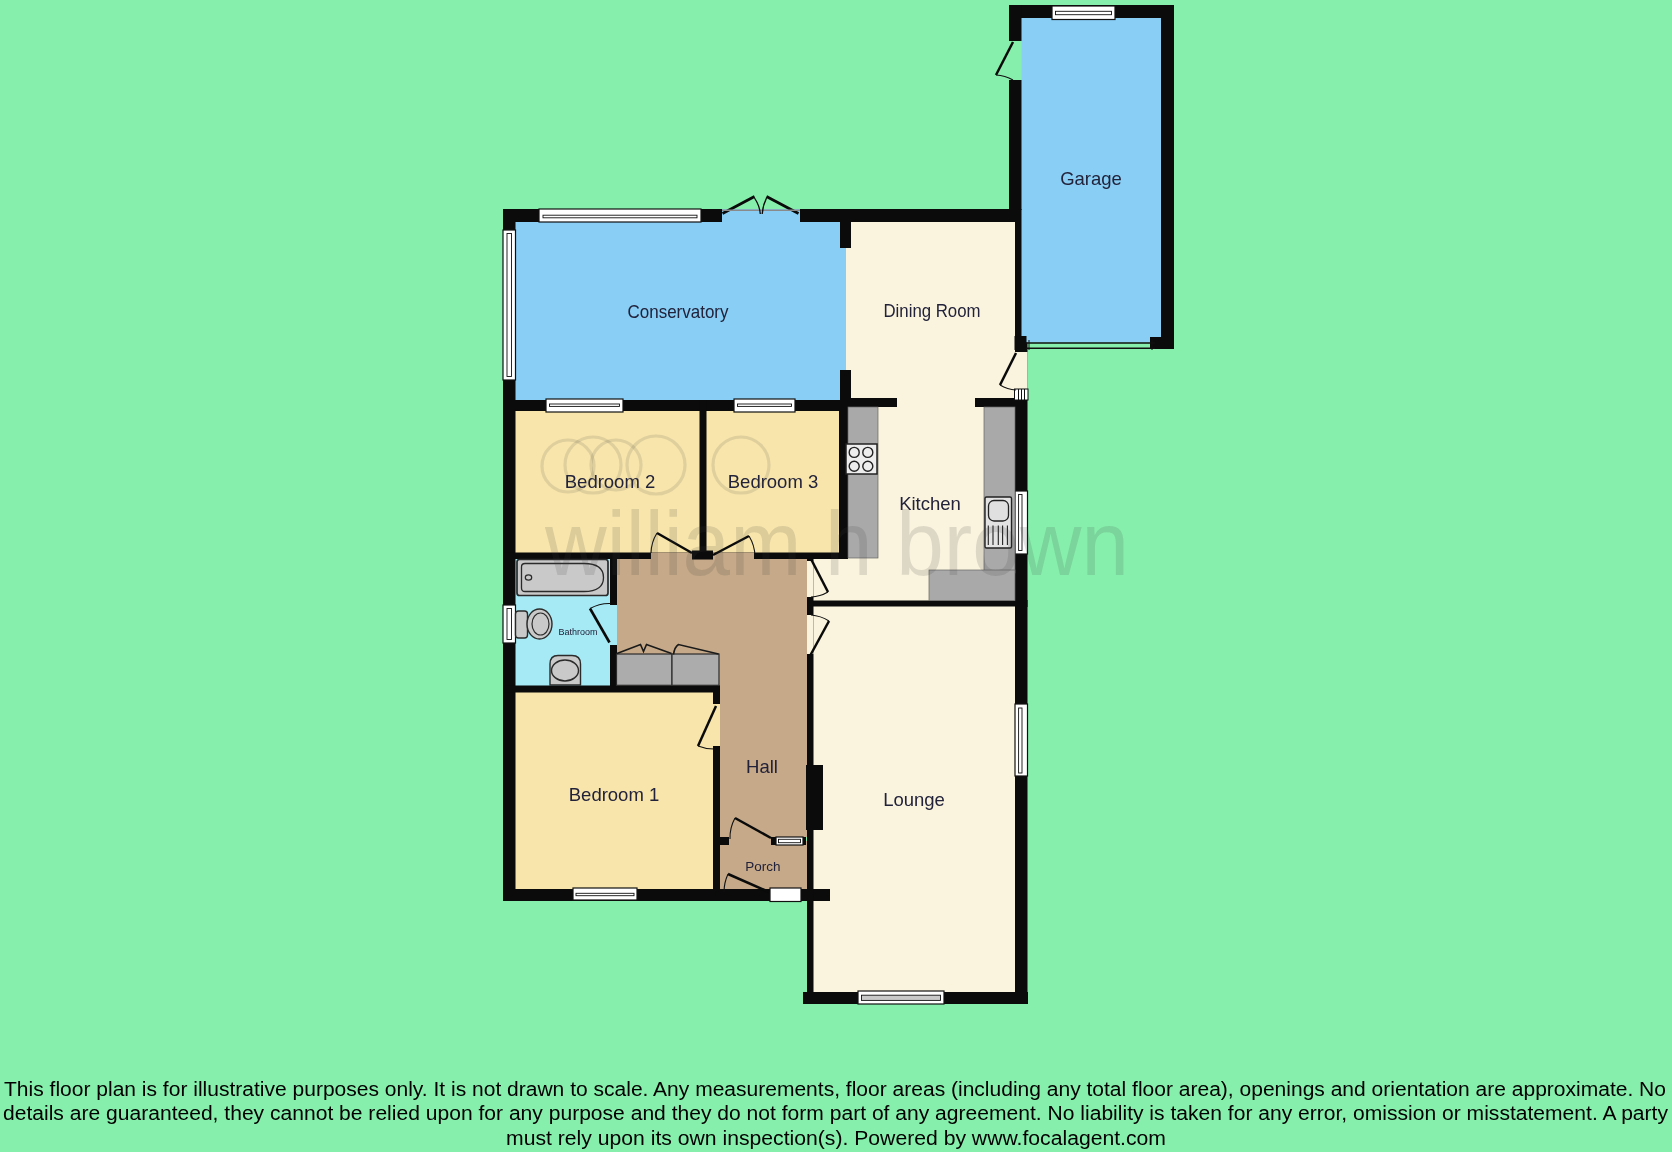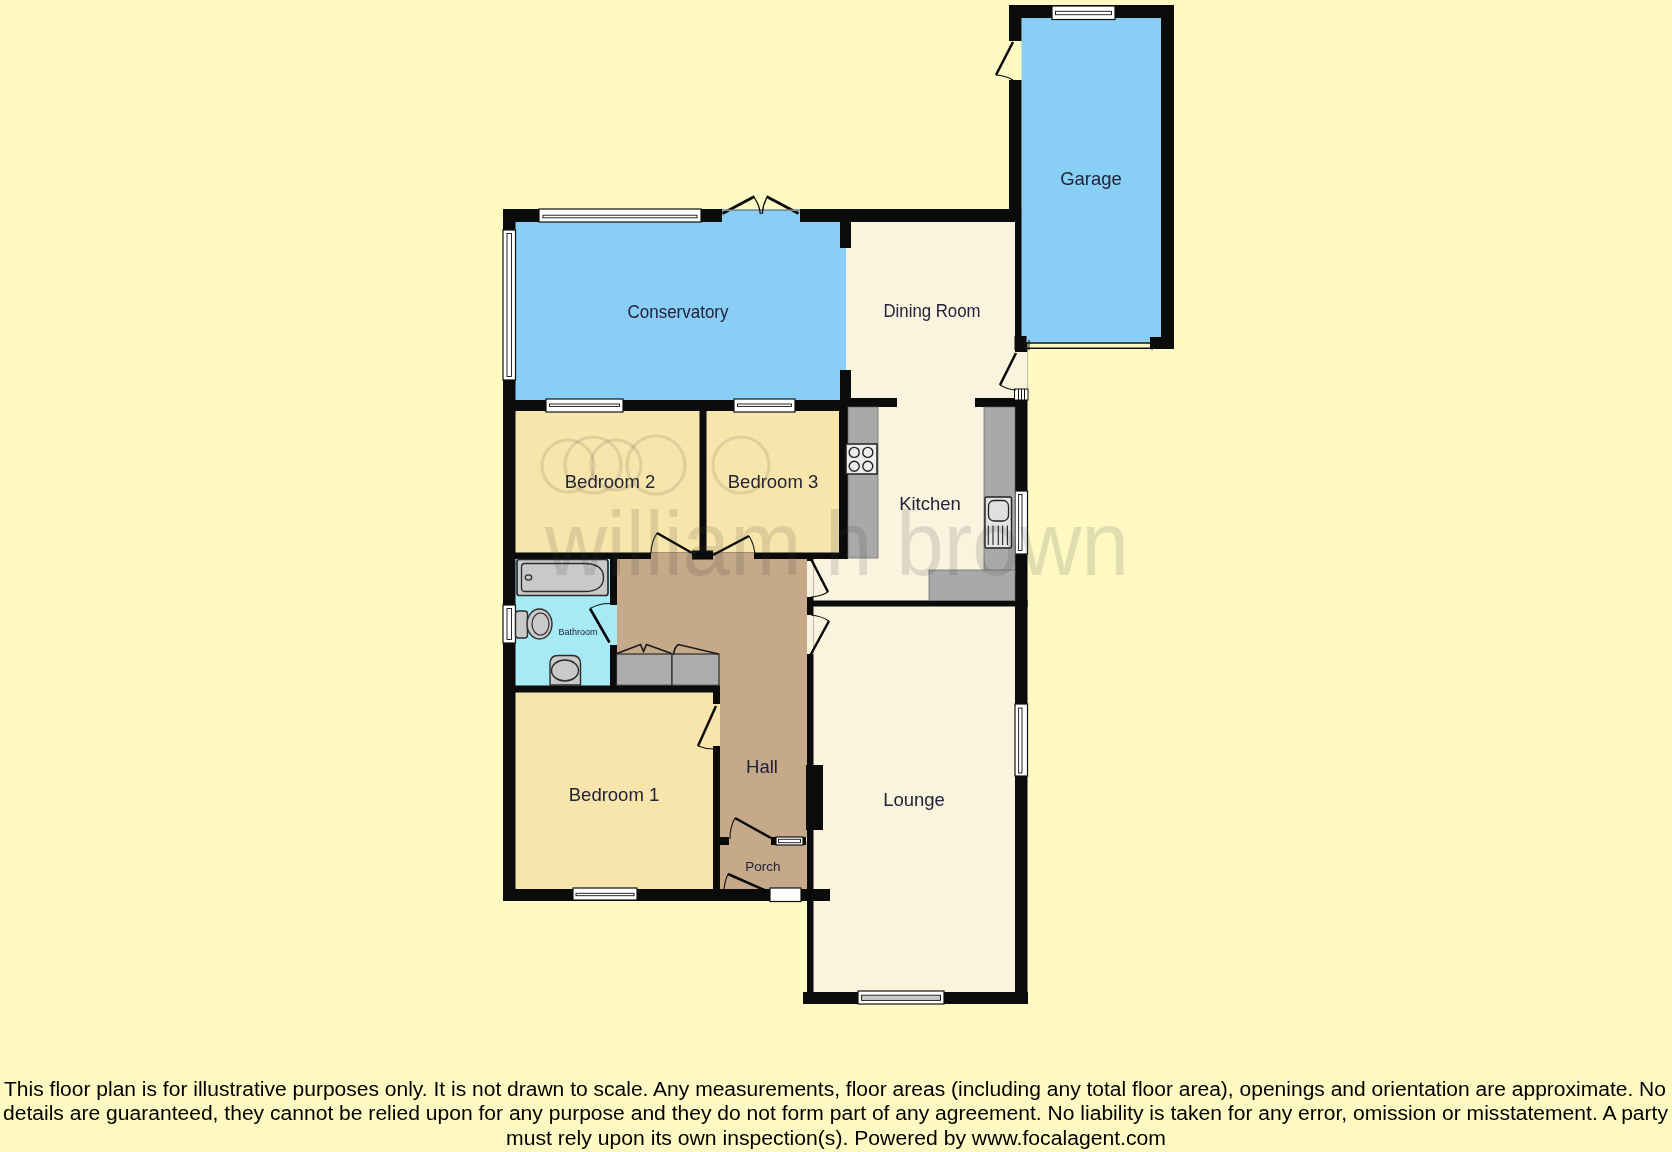--- a/index.html
+++ b/index.html
@@ -1,16 +1,16 @@
 <!DOCTYPE html>
 <html><head>
 <meta charset="utf-8">
 <style>
   html,body{margin:0;padding:0;background:#ffffff;}
-  .page{position:relative;width:1672px;height:1152px;overflow:hidden;background:#fef9c3;
+  .page{position:relative;width:1672px;height:1152px;overflow:hidden;background:#86efac;
         font-family:"Liberation Sans", sans-serif;}
   svg{display:block}
 </style>
 </head>
 <body>
 <div class="page">
 <svg width="1672" height="1152" viewBox="0 0 1672 1152">
 
 <rect x="515" y="222" width="331" height="178" fill="#88CEF5"></rect>
 

